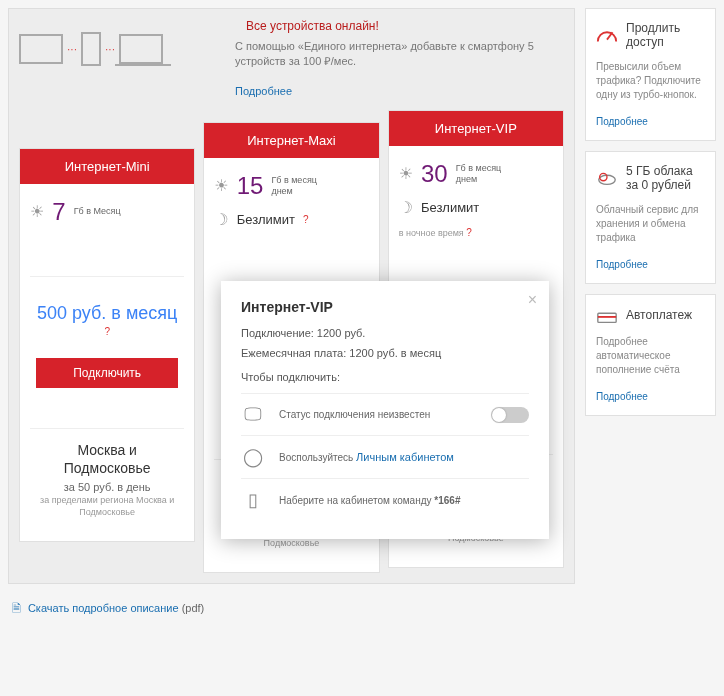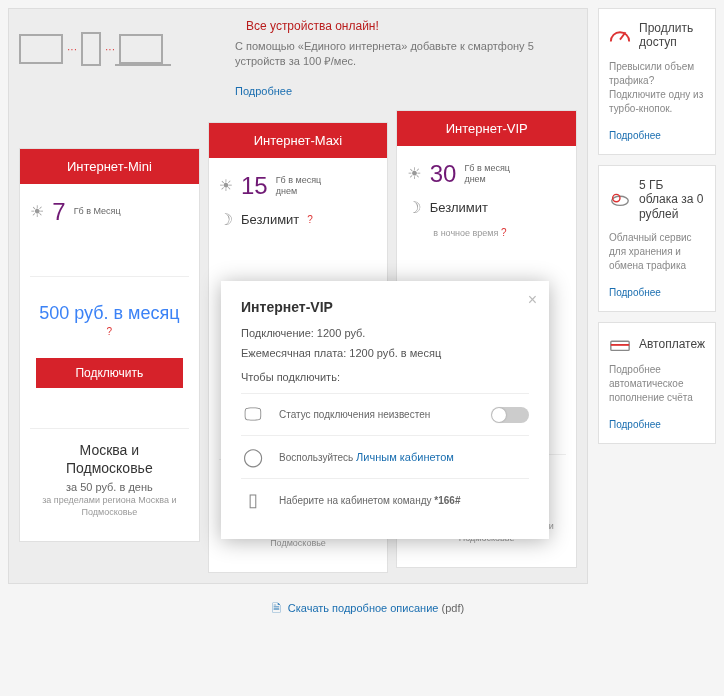--- a/index.html
+++ b/index.html
@@ -1,19 +1,19 @@
 <!DOCTYPE html>
 <html><head>
 <meta charset="utf-8">
 <style>
   * { margin: 0; padding: 0; box-sizing: border-box; }
   body { font-family: Arial, sans-serif; background: #f5f5f5; width: 724px; height: 696px; overflow: hidden; font-size: 12px; color: #333; }
   .page { display: flex; gap: 10px; padding: 8px; }
   .main { flex: 1; background: #ededed; border: 1px solid #ddd; padding: 10px; position: relative; }
-  .sidebar { width: 118px; display: flex; flex-direction: column; gap: 10px; }
+  .sidebar { width: 131px; display: flex; flex-direction: column; gap: 10px; }
 
   .promo { display: flex; gap: 16px; margin-bottom: 12px; }
   .promo-devices { width: 200px; height: 60px; display: flex; align-items: center; gap: 4px; color: #999; }
   .dev-tablet { border: 2px solid #aaa; width: 44px; height: 30px; }
   .dev-phone { border: 2px solid #aaa; width: 20px; height: 34px; }
   .dev-laptop { border: 2px solid #aaa; width: 44px; height: 30px; position: relative; }
   .dev-laptop::after { content:''; position:absolute; bottom:-4px; left:-6px; width:56px; height:2px; background:#aaa;}
   .dots { color: #d33; font-size: 10px; }
   .promo-text { flex: 1; color: #777; }
   .promo-title { font-size: 12px; color: #b91c1c; margin-bottom: 6px; margin-left: 11px; }
@@ -152,21 +152,21 @@
             <span class="sun-icon">☀</span>
             <span class="big-num">30</span>
             <span class="unit-block">
               <span>Гб в месяц</span><br><span>днем</span>
             </span>
           </div>
           <div class="data-row">
             <span class="sun-icon">☽</span>
             <span class="bezlimit">Безлимит</span>
           </div>
-          <div class="small-note" style="margin-left:26px;">
+          <div class="small-note" style="">
             <span>в ночное время</span>
             <span class="badge">?</span>
           </div>
           <div style="height:216px"></div>
           <div class="region-sec">
             <div class="region-title">Москва и Подмосковье</div>
             <div class="region-price">за 50 руб. в день</div>
             <div class="region-note">за пределами региона Москва и Подмосковье</div>
           </div>
         </div>
@@ -230,17 +230,17 @@
             <line x1="2" y1="10" x2="22" y2="10" stroke="#d33" stroke-width="2"></line>
           </svg>
         <span class="side-title">Автоплатеж</span>
       </div>
       <div class="side-desc">Подробнее автоматическое пополнение счёта</div>
       <a class="link side-link" href="#">Подробнее</a>
     </div>
   </div>
 </div>
 
-<div class="download-row" style="padding-left:12px;text-align:center;">
+<div class="download-row" style="padding-left:12px;">
   <span class="dl-icon">🗎</span>
   <a class="link" href="#">Скачать подробное описание</a>
   <span style="color:#666;">(pdf)</span>
 </div>
 
 </body></html>

